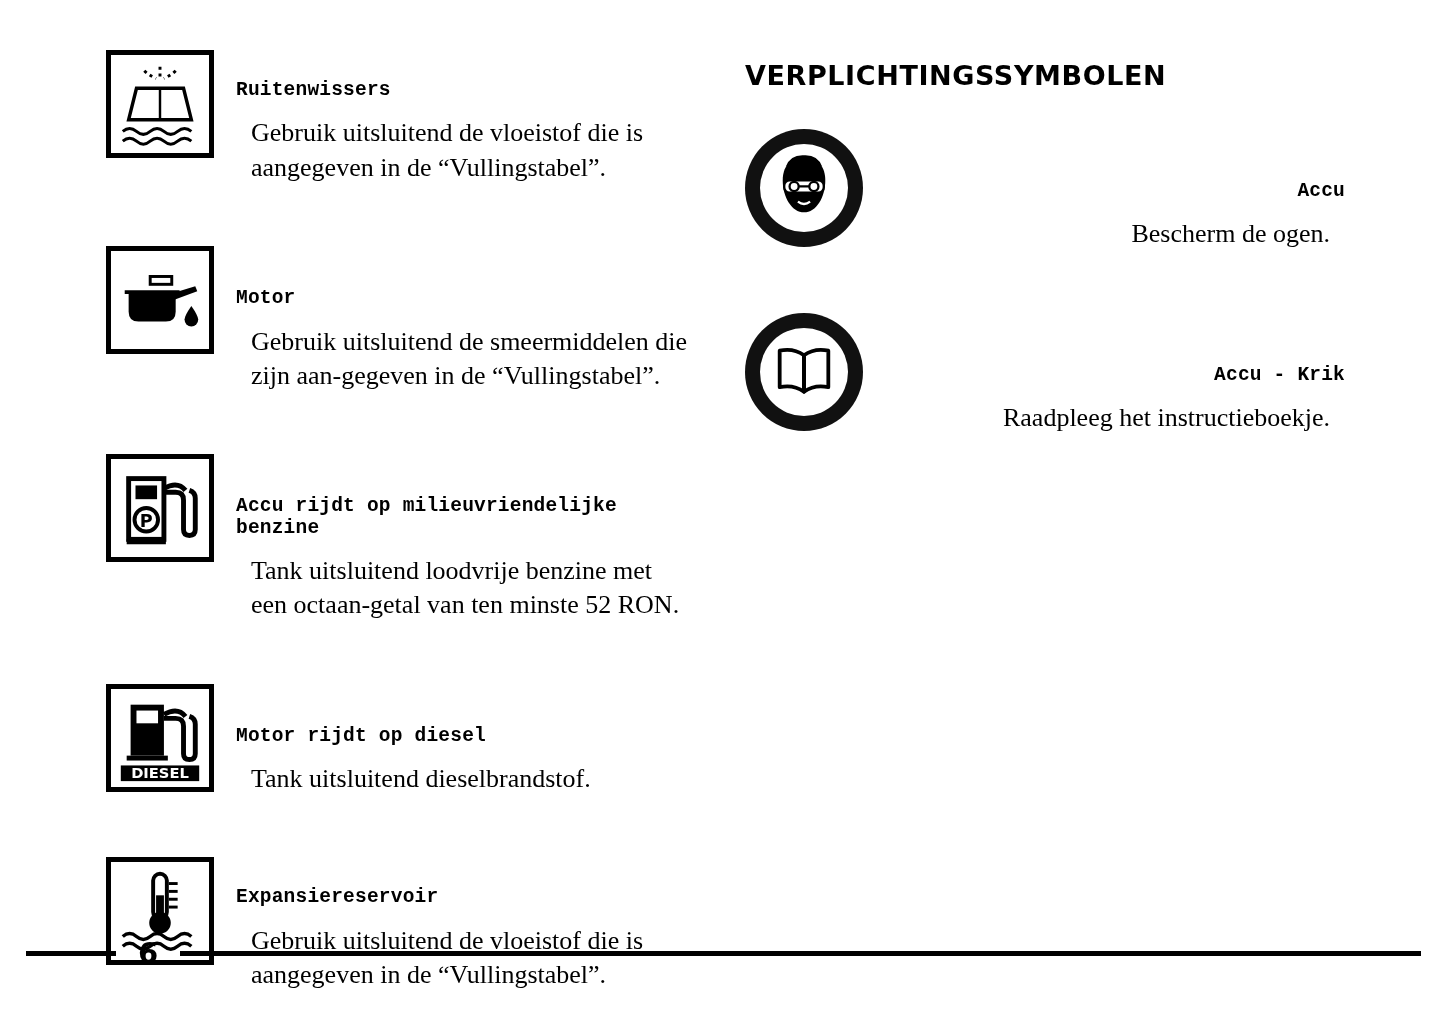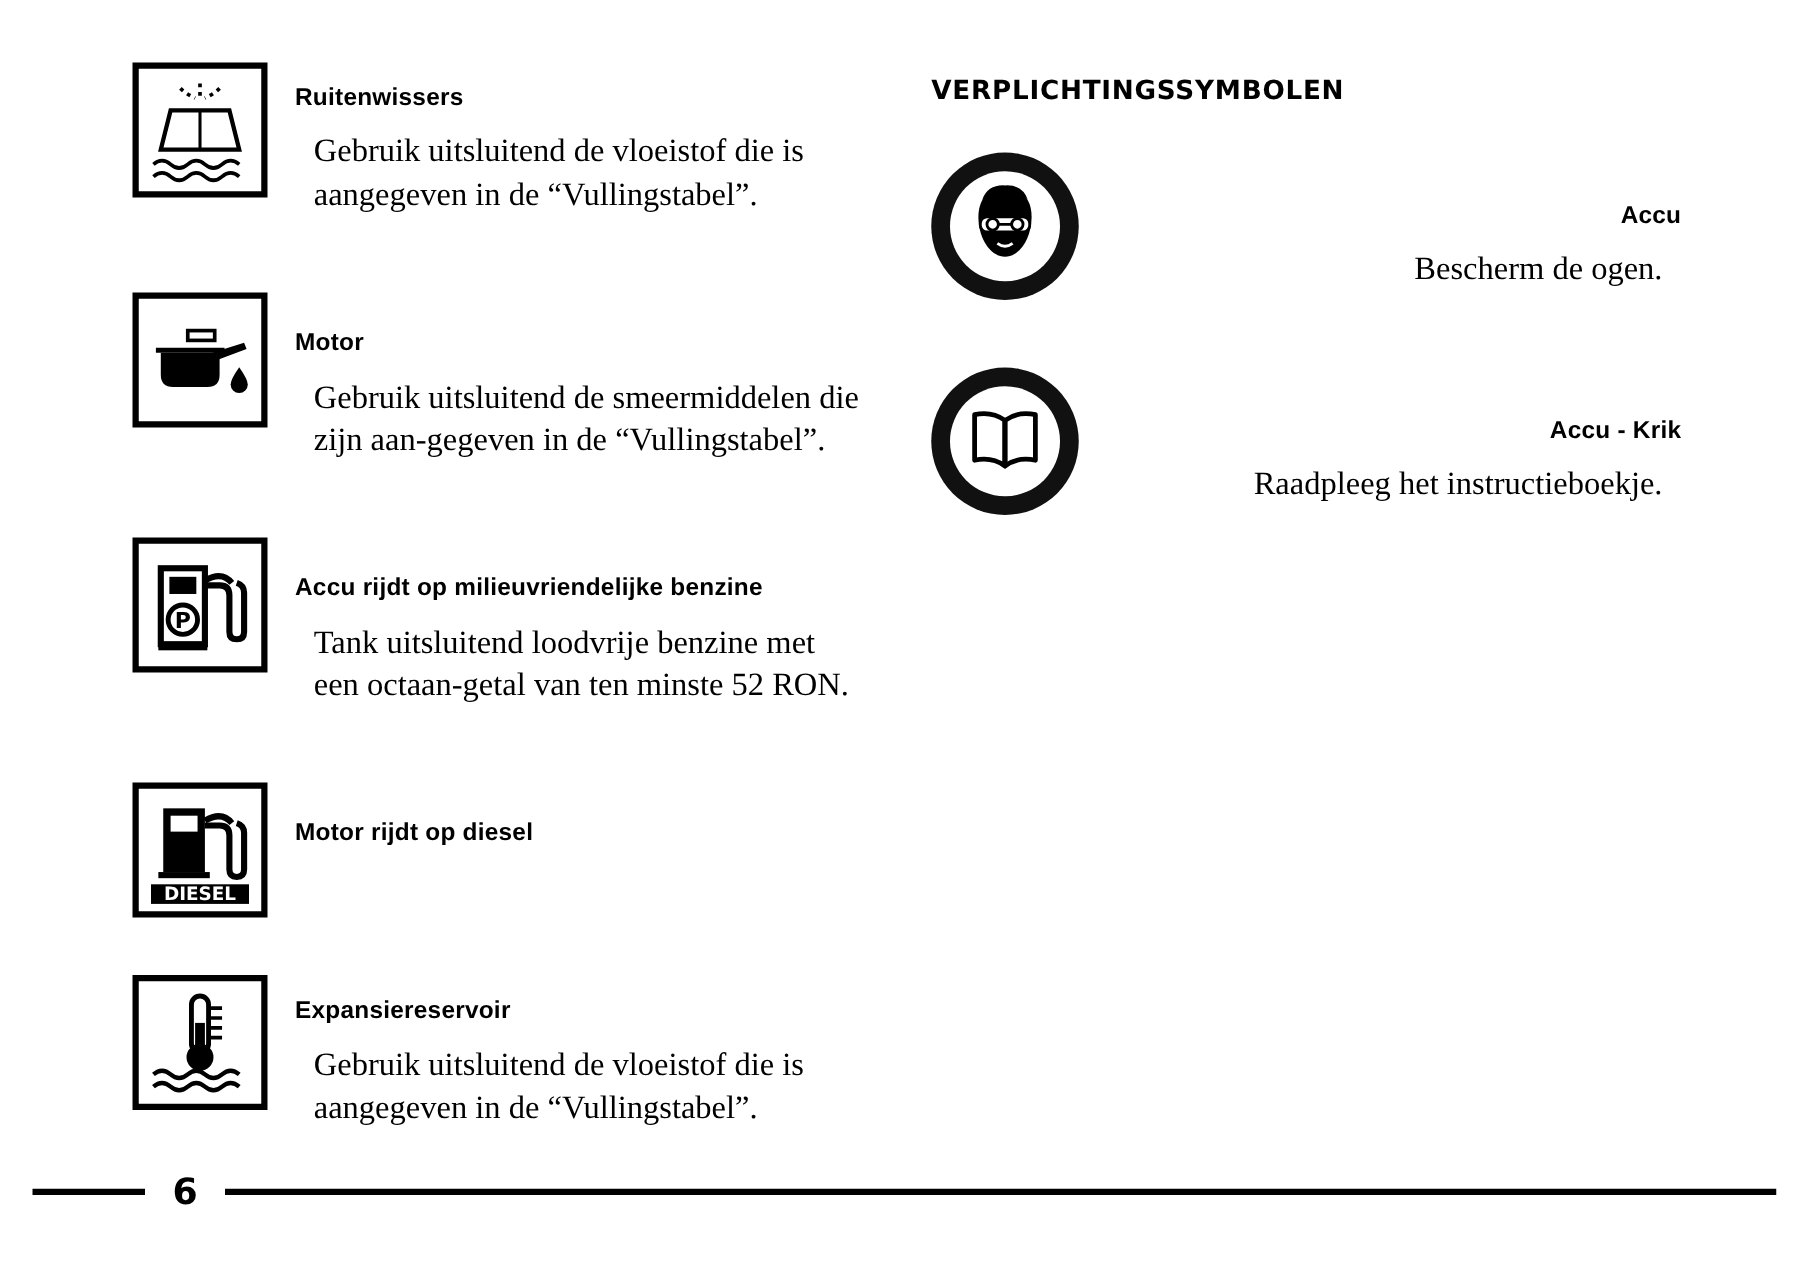--- a/index.html
+++ b/index.html
@@ -33,21 +33,21 @@
     position: absolute;
     left: 745px;
     top: 50px;
     width: 600px;
   }
 
   
   .section-title {
     font-family: "DejaVu Sans", sans-serif;
     font-weight: bold;
-    font-size: 21px;
+    font-size: 27px;
     letter-spacing: 0.6px;
     margin: 10px 0 0 0;
   }
 
   
   .entry {
     display: flex;
     align-items: flex-start;
     margin-bottom: 46px;
   }
@@ -55,25 +55,25 @@
     flex: 0 0 auto;
     width: 112px;
   }
   .entry .text-wrap {
     flex: 1 1 auto;
     padding-left: 18px;
     padding-top: 30px;
   }
   .entry.compact .text-wrap { padding-top: 18px; }
   .entry .title {
-    font-family: Liberation Sans, sans-serif;
+    font-family: Liberation Mono, monospace;
     font-weight: bold;
     font-size: 19.5px;
     line-height: 1.1;
-    margin: 0 0 6px 0;
+    margin: 12px 0 6px 0;
     letter-spacing: 0.2px;
   }
   .entry .desc {
     font-family: Liberation Serif, serif;
     font-size: 26px;
     line-height: 1.32;
     margin: 15px;
     max-width: 470px;
   }
 
@@ -221,20 +221,21 @@
               <path d="M54 26 q14 -8 22 2" fill="none" stroke="#000" stroke-width="5"></path>
               <rect x="16" y="68" width="42" height="5" fill="#000"></rect>
               <rect x="10" y="78" width="80" height="16" fill="#000"></rect>
               <text x="50" y="91" font-family="'DejaVu Sans', sans-serif" font-size="15" font-weight="bold" text-anchor="middle" fill="#fff">DIESEL</text>
             </g>
           </svg>
         </div>
       </div>
       <div class="text-wrap">
         <p class="title">Motor rijdt op diesel</p>
+        <p class="desc">Tank uitsluitend dieselbrandstof.</p>
       </div>
     </div>
 
     <div class="entry compact">
       <div class="icon-wrap">
         <div class="sq-icon">
           <svg viewBox="0 0 100 100" aria-hidden="true">
             <g stroke="#000" fill="none">
               <rect x="43" y="12" width="14" height="46" rx="7" stroke-width="4"></rect>
               <circle cx="50" cy="62" r="11" fill="#000" stroke="none"></circle>

